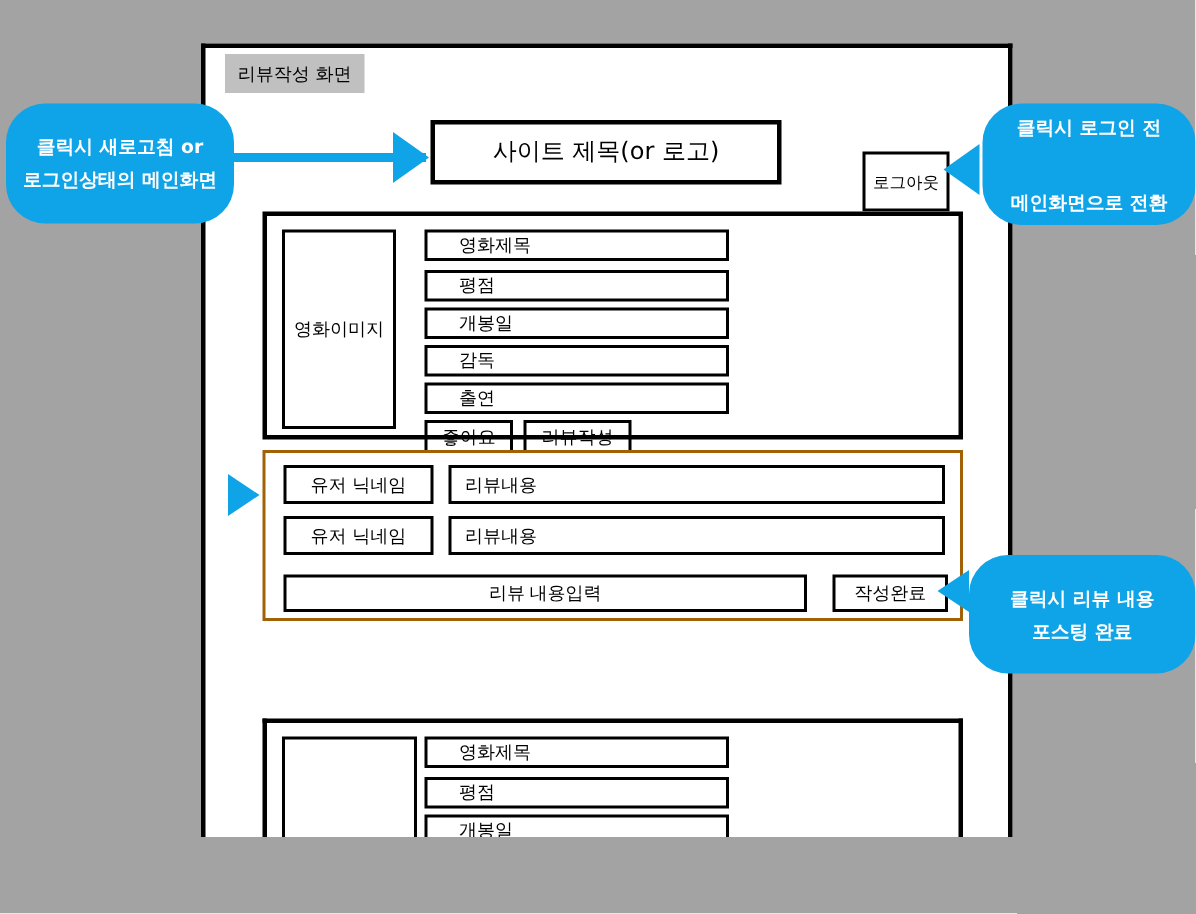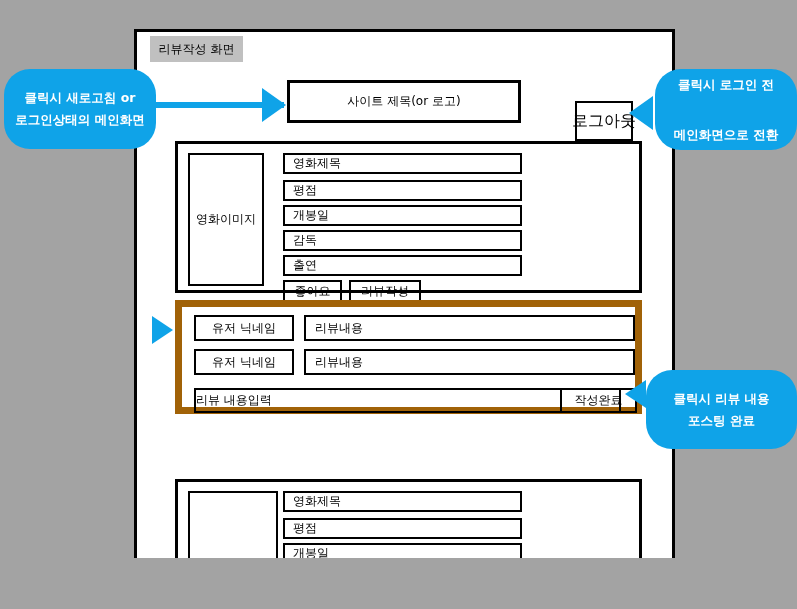--- a/index.html
+++ b/index.html
@@ -46,33 +46,33 @@
   }
 
   
   .box {
     position: absolute;
     border: 2px solid #000000;
     box-sizing: border-box;
     background: #ffffff;
     display: flex;
     align-items: center;
-    font-size: 12px;
+    font-size: 16px;
     color: #000000;
     white-space: nowrap;
   }
   .box.center { justify-content: center; }
 
   .site-title {
     left: 287px; top: 80px; width: 234px; height: 43px;
     border-width: 3px;
   }
   .logout-btn {
     left: 575px; top: 101px; width: 58px; height: 40px;
-    font-size: 16px;
+    font-size: 11px;
   }
 
   
   .movie-card {
     position: absolute;
     left: 175px; top: 141px; width: 467px; height: 152px;
     border: 3px solid #000000;
     box-sizing: border-box;
     background: #ffffff;
   }
@@ -106,27 +106,27 @@
     align-items: flex-end;
     justify-content: center;
     font-size: 12px;
     color: #000000;
     white-space: nowrap;
     padding-bottom: 0px;
   }
   .info-field {
     position: absolute;
     left: 105px;
-    width: 239px;
+    width: 203px;
     height: 21px;
     border: 2px solid #000000;
     box-sizing: border-box;
     display: flex;
     align-items: flex-end;
-    padding-left: 8px;
+    padding-left: 21px;
     font-size: 12px;
     color: #000000;
     white-space: nowrap;
   }
   .action-btn {
     position: absolute;
     height: 23px;
     border: 2px solid #000000;
     box-sizing: border-box;
     display: flex;
@@ -134,21 +134,21 @@
     justify-content: center;
     font-size: 12px;
     color: #000000;
     white-space: nowrap;
   }
 
   
   .review-block {
     position: absolute;
     left: 175px; top: 300px; width: 467px; height: 114px;
-    border: 7px solid #a16207;
+    border: 2px solid #a16207;
     box-sizing: border-box;
     background: #ffffff;
   }
   .nick-box {
     position: absolute;
     left: 12px;
     width: 100px;
     height: 26px;
     border: 2px solid #000000;
     box-sizing: border-box;
@@ -168,29 +168,30 @@
     box-sizing: border-box;
     display: flex;
     align-items: center;
     padding-left: 9px;
     font-size: 12px;
     color: #000000;
     white-space: nowrap;
   }
   .rev-input {
     position: absolute;
-    left: 12px; top: 81px; width: 427px; height: 25px;
-    border: 2px solid #000000;
-    box-sizing: border-box;
-    display: flex;
-    align-items: center;
-    justify-content: flex-start;
-    font-size: 12px;
-    color: #000000;
-    white-space: nowrap;
+    left: 12px; top: 81px; width: 349px; height: 25px;
+    border: 2px solid #000000;
+    box-sizing: border-box;
+    display: flex;
+    align-items: center;
+    justify-content: center;
+    font-size: 12px;
+    color: #000000;
+    white-space: nowrap;
+    font-family: Liberation Serif, serif;
   }
   .rev-submit {
     position: absolute;
     left: 378px; top: 81px; width: 77px; height: 25px;
     border: 2px solid #000000;
     box-sizing: border-box;
     display: flex;
     align-items: center;
     justify-content: center;
     font-size: 12px;

